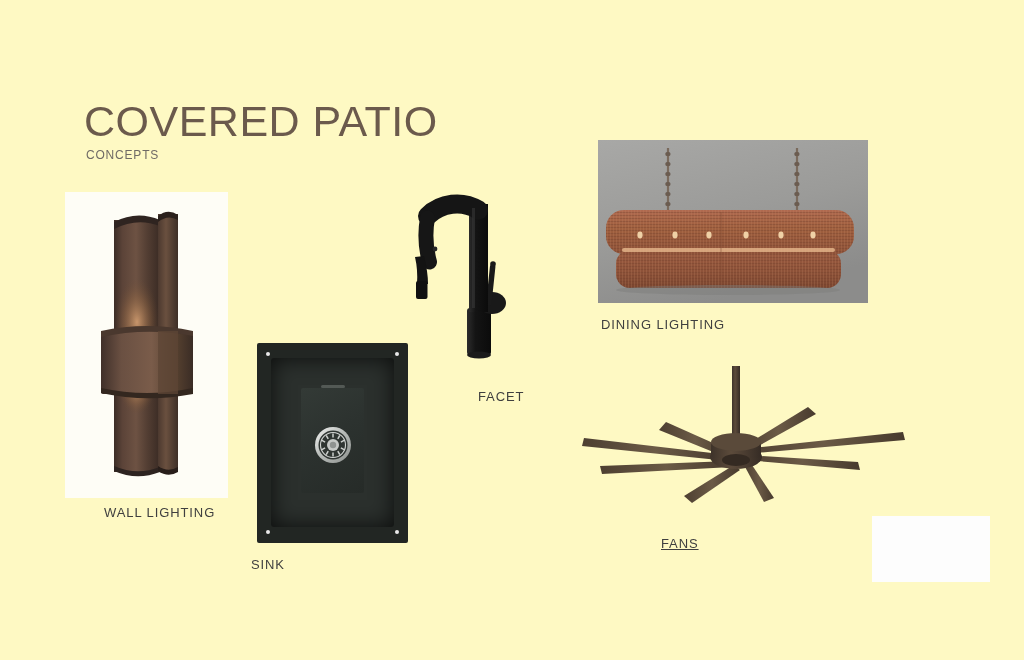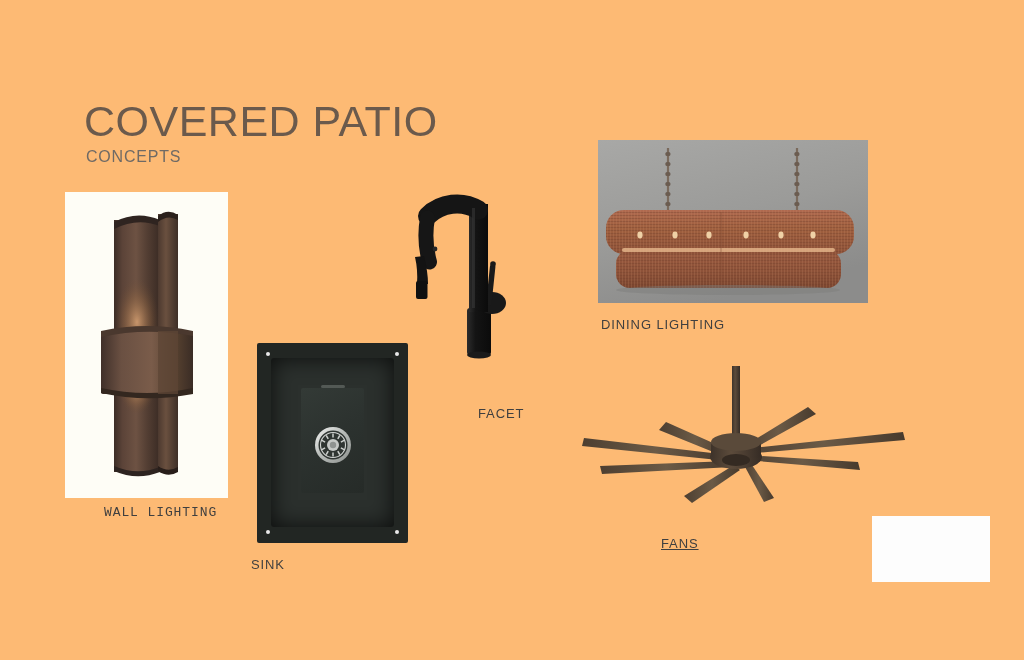--- a/index.html
+++ b/index.html
@@ -7,41 +7,41 @@
     padding: 0;
     background: #ffffff;
   }
   body {
     font-family: "Liberation Sans", sans-serif;
   }
   #board {
     position: relative;
     width: 1024px;
     height: 660px;
-    background: #fdba74;
+    background: #fef9c3;
     overflow: hidden;
   }
 
   
   #title {
     position: absolute;
     left: 84px;
     top: 100px;
     font-size: 43px;
     letter-spacing: 0.5px;
     color: #6b5a4c;
     font-weight: 400;
     white-space: nowrap;
     line-height: 1;
   }
   #subtitle {
     position: absolute;
     left: 86px;
     top: 148px;
-    font-size: 16px;
+    font-size: 12px;
     letter-spacing: 0.8px;
     color: #6f6a65;
     white-space: nowrap;
   }
 
   
   .caption {
     position: absolute;
     font-size: 13px;
     letter-spacing: 0.9px;
@@ -198,21 +198,21 @@
       <rect x="36" y="139" width="92" height="63" rx="2" fill="url(#bandG)"></rect>
       <path d="M36 139 q46 -10 92 0 v5 q-46 -9 -92 1 z" fill="#4a382e"></path>
       <path d="M36 196 q46 10 92 0 v6 q-46 9 -92 -1 z" fill="#33271f"></path>
 
       <rect x="93" y="139" width="20" height="63" fill="#5d4636" opacity=".75"></rect>
 
       <path d="M49 274 q23 10 46 1 v5 q-23 9 -46 -1 z" fill="#2d2320"></path>
       <path d="M93 274 q10 7 20 1 v5 q-10 6 -20 -1 z" fill="#281e1a"></path>
     </svg>
   </div>
-  <div class="caption" style="left:104px; top:505px;font-family:Liberation Mono, monospace;">WALL LIGHTING</div>
+  <div class="caption" style="left:104px; top:505px;">WALL LIGHTING</div>
 
   <div id="sink-panel">
     <div id="sink-body">
       <div id="sink-inner">
         <div id="sink-overflow"></div>
         <div id="sink-basin"></div>
       </div>
       <div class="sink-hole" style="left:9px;  top:9px;"></div>
       <div class="sink-hole" style="right:9px; top:9px;"></div>
       <div class="sink-hole" style="left:9px;  bottom:9px;"></div>
@@ -272,21 +272,21 @@
       <path d="M17.5 70 q-4 22 2 44" fill="none" stroke="#161616" stroke-width="15" stroke-linecap="round"></path>
 
       <path d="M14 108 q4 16 4 28 l-11 0 q1 -14 -2 -27 z" fill="#131313"></path>
       <rect x="6" y="133" width="11.5" height="18" rx="2" fill="#101010"></rect>
 
       <circle cx="25" cy="101" r="2.4" fill="#262626"></circle>
 
       <rect x="62" y="60" width="3" height="100" fill="#3a3a3a" opacity=".55"></rect>
     </svg>
   </div>
-  <div class="caption" style="left:478px; top:406px;">FACET</div>
+  <div class="caption" style="left:478px; top:389px;">FACET</div>
 
   <div id="pendant-photo">
     <svg viewBox="0 0 270 163" width="270" height="163">
       <defs>
         <linearGradient id="wallG" x1="0" y1="0" x2="0.4" y2="1">
           <stop offset="0%" stop-color="#a8a8a6"></stop>
           <stop offset="55%" stop-color="#9b9b99"></stop>
           <stop offset="100%" stop-color="#8c8c8b"></stop>
         </linearGradient>
         <linearGradient id="shadeTopG" x1="0" y1="0" x2="0" y2="1">

